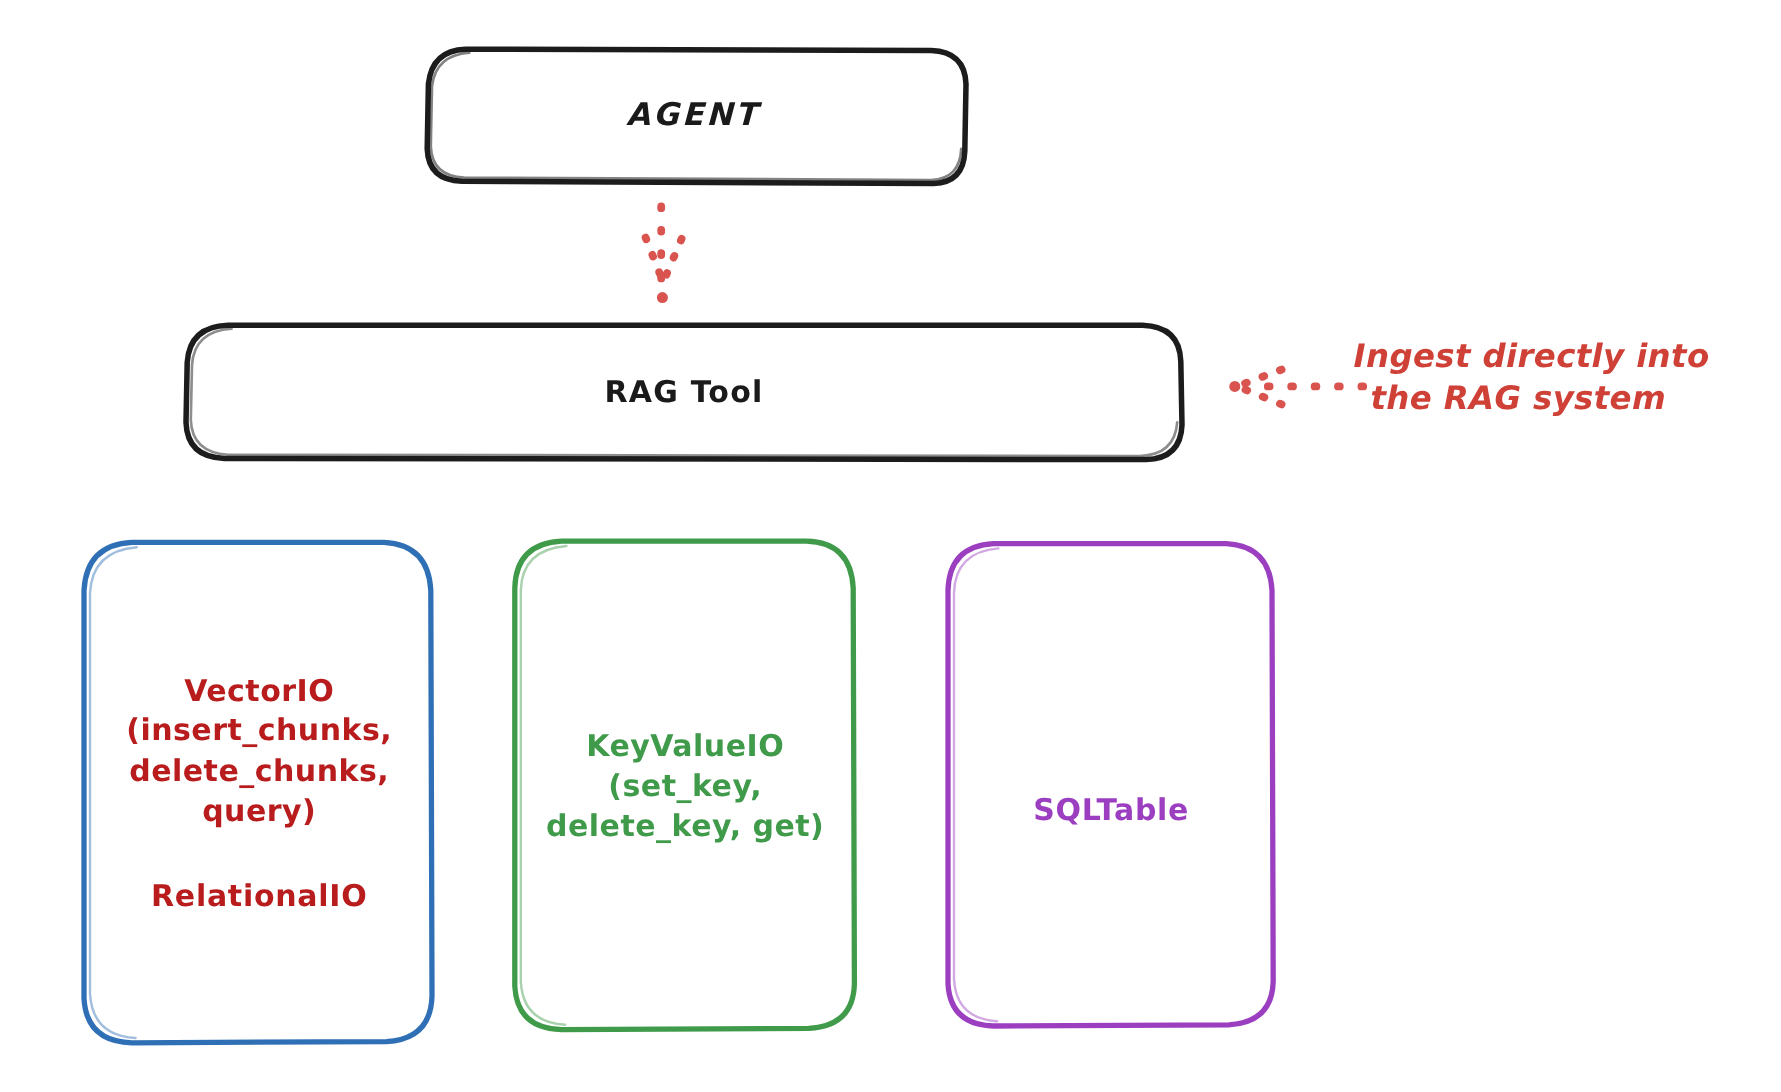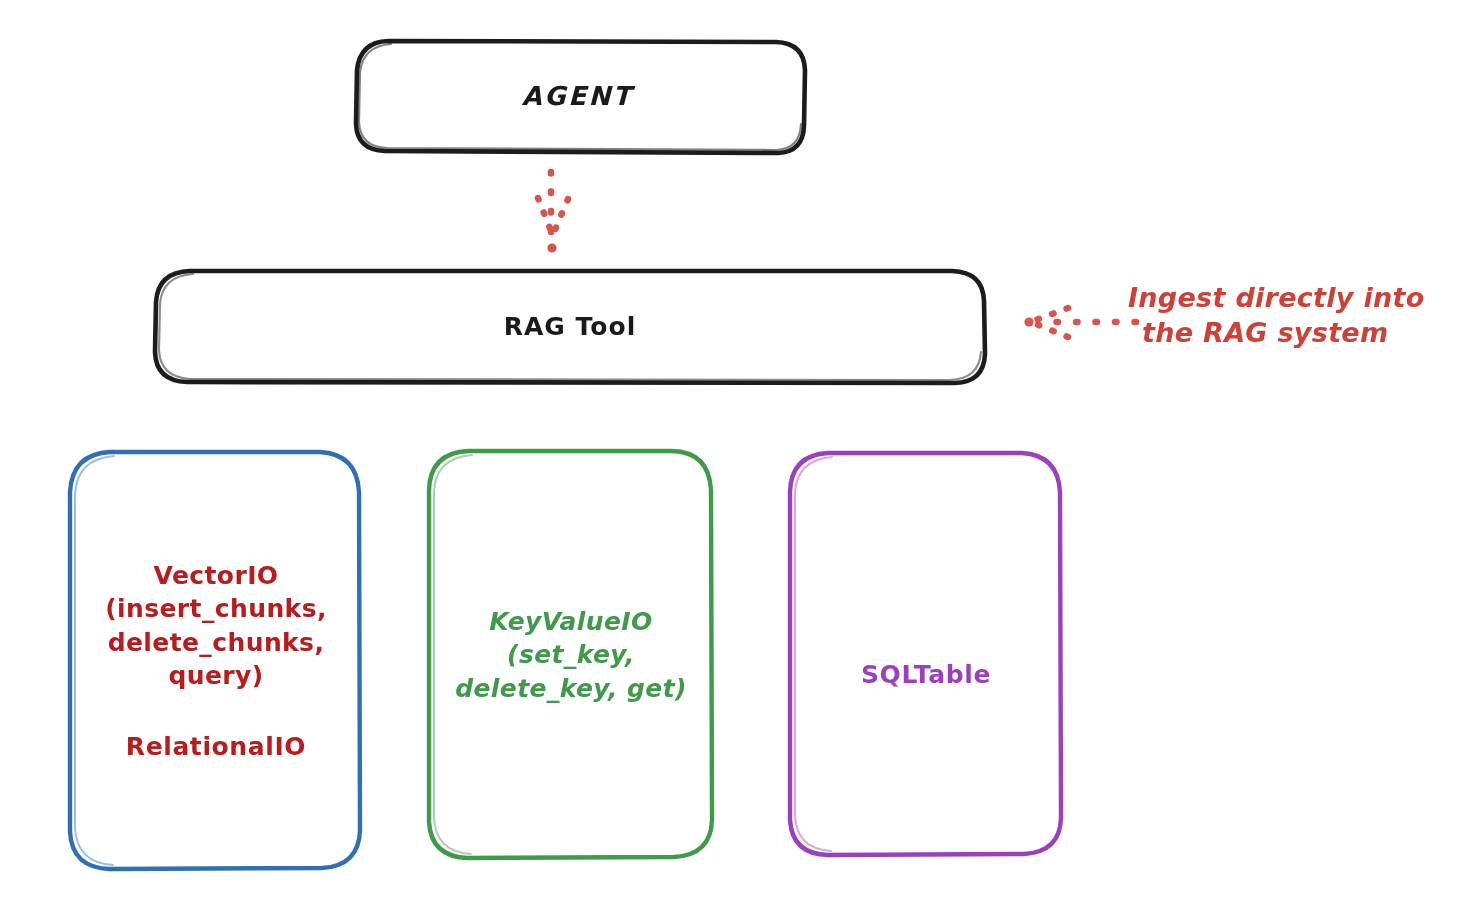--- a/index.html
+++ b/index.html
@@ -78,21 +78,20 @@
     left: 70px;
     top: 450px;
     width: 292px;
     height: 420px;
   }
   #keyvalueio-node {
     left: 428px;
     top: 450px;
     width: 286px;
     height: 410px;
-    font-style: italic;
   }
   #relationalio-node {
     left: 790px;
     top: 452px;
     width: 272px;
     height: 404px;
   }
 
   .leaf-label {
     font-family: "DejaVu Sans", sans-serif;

